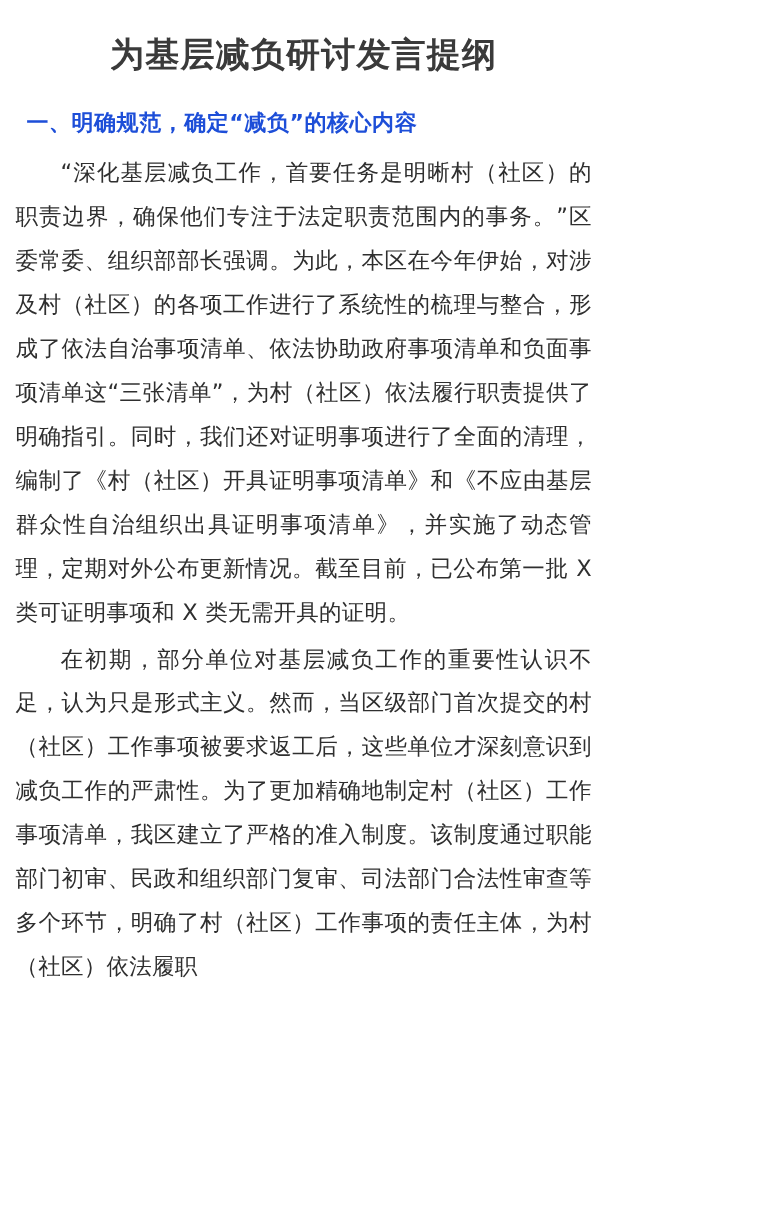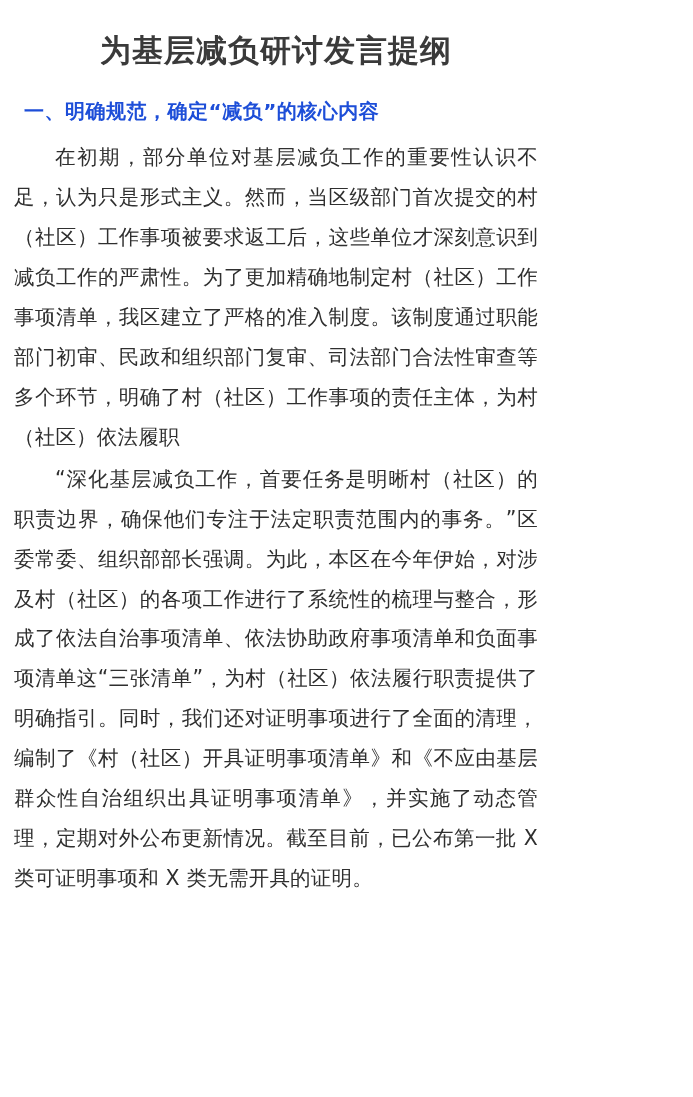--- a/index.html
+++ b/index.html
@@ -51,17 +51,17 @@
 </style>
 </head>
 <body>
 
 <div class="page">
 
   <h1 class="doc-title">为基层减负研讨发言提纲</h1>
 
   <h2 class="section-heading">一、明确规范，确定“减负”的核心内容</h2>
 
+  <p class="body-para">“深化基层减负工作，首要任务是明晰村（社区）的职责边界，确保他们专注于法定职责范围内的事务。”区委常委、组织部部长强调。为此，本区在今年伊始，对涉及村（社区）的各项工作进行了系统性的梳理与整合，形成了依法自治事项清单、依法协助政府事项清单和负面事项清单这“三张清单”，为村（社区）依法履行职责提供了明确指引。同时，我们还对证明事项进行了全面的清理，编制了《村（社区）开具证明事项清单》和《不应由基层群众性自治组织出具证明事项清单》，并实施了动态管理，定期对外公布更新情况。截至目前，已公布第一批 X 类可证明事项和 X 类无需开具的证明。</p>
+
   <p class="body-para">在初期，部分单位对基层减负工作的重要性认识不足，认为只是形式主义。然而，当区级部门首次提交的村（社区）工作事项被要求返工后，这些单位才深刻意识到减负工作的严肃性。为了更加精确地制定村（社区）工作事项清单，我区建立了严格的准入制度。该制度通过职能部门初审、民政和组织部门复审、司法部门合法性审查等多个环节，明确了村（社区）工作事项的责任主体，为村（社区）依法履职</p>
-
-  <p class="body-para">“深化基层减负工作，首要任务是明晰村（社区）的职责边界，确保他们专注于法定职责范围内的事务。”区委常委、组织部部长强调。为此，本区在今年伊始，对涉及村（社区）的各项工作进行了系统性的梳理与整合，形成了依法自治事项清单、依法协助政府事项清单和负面事项清单这“三张清单”，为村（社区）依法履行职责提供了明确指引。同时，我们还对证明事项进行了全面的清理，编制了《村（社区）开具证明事项清单》和《不应由基层群众性自治组织出具证明事项清单》，并实施了动态管理，定期对外公布更新情况。截至目前，已公布第一批 X 类可证明事项和 X 类无需开具的证明。</p>
 
 </div>
 
 </body></html>

